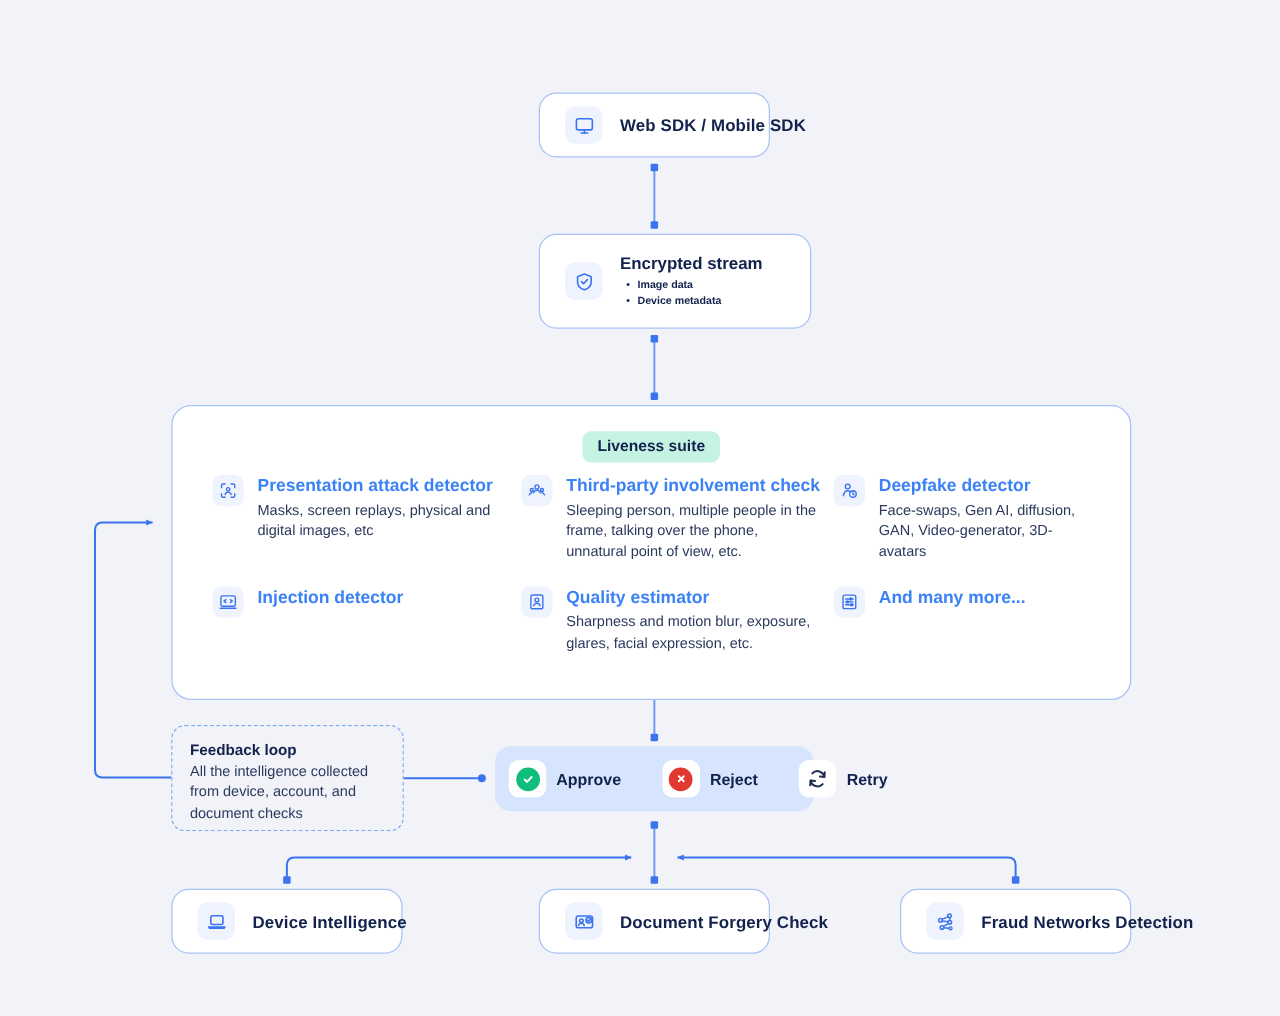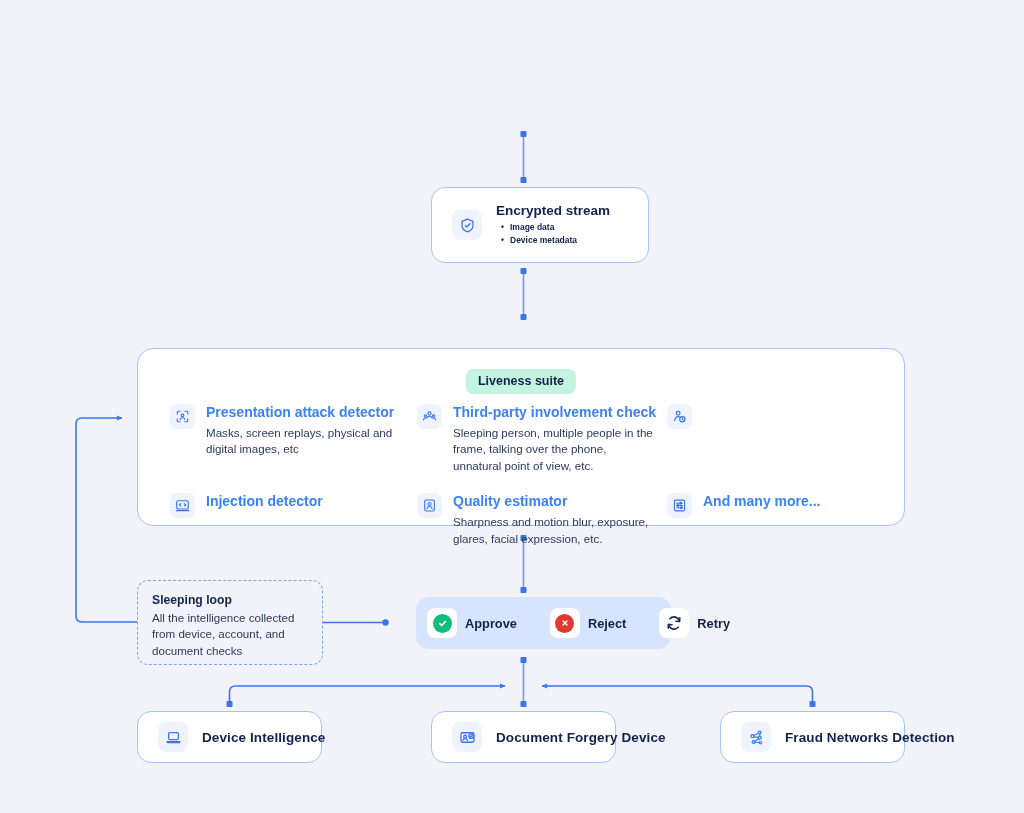--- a/index.html
+++ b/index.html
@@ -75,25 +75,24 @@
     content: "•";
     position: absolute;
     left: -9px;
     top: -0.5px;
   }
 
   
   #panel-liveness {
     position: absolute;
     left: 137px; top: 324px;
-    width: 768px; height: 178px;
+    width: 768px; height: 236px;
     background: #ffffff;
     border: 1.5px solid #a9c2f7;
     border-radius: 16px;
-    margin-top: 24px;
   }
 
   #liveness-badge {
     position: absolute;
     left: 50%; transform: translateX(-50%);
     top: 20px;
     background: #c4f3e2;
     color: #12224c;
     font-size: 12.5px;
     font-weight: 600;
@@ -130,21 +129,21 @@
     font-size: 11.6px;
     font-weight: 400;
     color: #2c3a5e;
     line-height: 1.42;
     max-width: 215px;
   }
 
   
   #decision-bar {
     position: absolute;
-    left: 416px; top: 597px;
+    left: 396px; top: 597px;
     width: 255px; height: 52px;
     background: #d6e4fd;
     border-radius: 13px;
     display: flex;
     align-items: center;
     padding: 0 11px;
     gap: 6px;
   }
   .decision-item { display: flex; align-items: center; gap: 8px; }
   .decision-item + .decision-item { margin-left: 27px; }
@@ -235,20 +234,30 @@
       <rect x="520.5" y="535" width="6" height="6" rx="1"></rect>
       <rect x="520.5" y="587" width="6" height="6" rx="1"></rect>
       <rect x="520.5" y="657" width="6" height="6" rx="1"></rect>
       <rect x="520.5" y="701" width="6" height="6" rx="1"></rect>
       <rect x="226.5" y="701" width="6" height="6" rx="1"></rect>
       <rect x="809.5" y="701" width="6" height="6" rx="1"></rect>
       <circle cx="385.5" cy="622.5" r="3.2"></circle>
     </g>
   </svg>
 
+  <div class="card" id="node-sdk">
+    <span class="chip">
+      <svg width="17" height="17" viewBox="0 0 20 20" fill="none" stroke="#3b74ee" stroke-width="1.5" stroke-linecap="round" stroke-linejoin="round">
+        <rect x="2.5" y="3.5" width="15" height="10.5" rx="1.8"></rect>
+        <line x1="10" y1="14" x2="10" y2="17"></line>
+        <line x1="6.8" y1="17" x2="13.2" y2="17"></line>
+      </svg>
+    </span>
+    <span class="card-label">Web SDK / Mobile SDK</span>
+  </div>
 
   <div class="card" id="node-stream">
     <span class="chip">
       <svg width="17" height="17" viewBox="0 0 20 20" fill="none" stroke="#3b74ee" stroke-width="1.5" stroke-linecap="round" stroke-linejoin="round">
         <path d="M10 2.6 L16.4 5.1 V10 C16.4 13.6 13.6 16.3 10 17.4
                  C6.4 16.3 3.6 13.6 3.6 10 V5.1 Z"></path>
         <path d="M7.3 9.8 L9.2 11.7 L12.8 7.9"></path>
       </svg>
     </span>
     <div class="stream-body">
@@ -302,20 +311,24 @@
 
       <div class="feature">
         <span class="chip">
           <svg width="15" height="15" viewBox="0 0 20 20" fill="none" stroke="#3b74ee" stroke-width="1.5" stroke-linecap="round" stroke-linejoin="round">
             <circle cx="8.2" cy="5.6" r="2.5"></circle>
             <path d="M3.6 15.4 C4.2 11.9 6 10.2 8.2 10.2 C9.1 10.2 9.9 10.5 10.6 11"></path>
             <circle cx="13.8" cy="13.6" r="3.5"></circle>
             <path d="M13.8 11.8 V13.6 L15.1 14.5"></path>
           </svg>
         </span>
+        <div class="feature-text">
+          <div class="feature-title">Deepfake detector</div>
+          <div class="feature-desc">Face-swaps, Gen AI, diffusion, GAN, Video-generator, 3D-avatars</div>
+        </div>
       </div>
 
       <div class="feature">
         <span class="chip">
           <svg width="15" height="15" viewBox="0 0 20 20" fill="none" stroke="#3b74ee" stroke-width="1.5" stroke-linecap="round" stroke-linejoin="round">
             <rect x="2.3" y="3.6" width="15.4" height="11" rx="1.8"></rect>
             <line x1="1.6" y1="16.8" x2="18.4" y2="16.8"></line>
             <path d="M7.6 7.6 L5.6 9.2 L7.6 10.8"></path>
             <path d="M12.4 7.6 L14.4 9.2 L12.4 10.8"></path>
           </svg>
@@ -354,21 +367,21 @@
         <div class="feature-text">
           <div class="feature-title">And many more...</div>
           <div class="feature-desc"></div>
         </div>
       </div>
 
     </div>
   </div>
 
   <div id="feedback-box">
-    <div id="feedback-title">Sleeping loop</div>
+    <div id="feedback-title">Feedback loop</div>
     <div id="feedback-desc">All the intelligence collected from device, account, and document checks</div>
   </div>
 
   <div id="decision-bar">
 
     <div class="decision-item">
       <span class="decision-badge">
         <span class="dot green">
           <svg width="11" height="11" viewBox="0 0 14 14" fill="none" stroke="#ffffff" stroke-width="2" stroke-linecap="round" stroke-linejoin="round">
             <path d="M3.4 7.2 L5.9 9.6 L10.6 4.6"></path>
@@ -417,21 +430,21 @@
   <div class="card" id="node-docforge">
     <span class="chip">
       <svg width="17" height="17" viewBox="0 0 20 20" fill="none" stroke="#3b74ee" stroke-width="1.5" stroke-linecap="round" stroke-linejoin="round">
         <rect x="2.3" y="4.4" width="15.4" height="11.2" rx="2"></rect>
         <circle cx="7.2" cy="9" r="1.7"></circle>
         <path d="M4.5 13.4 C5 11.9 6 11.3 7.2 11.3 C8.4 11.3 9.4 11.9 9.9 13.4"></path>
         <circle cx="14.2" cy="8.4" r="2.6"></circle>
         <path d="M13.1 8.5 L14 9.3 L15.4 7.6"></path>
       </svg>
     </span>
-    <span class="card-label">Document Forgery Device</span>
+    <span class="card-label">Document Forgery Check</span>
   </div>
 
   <div class="card" id="node-fraud">
     <span class="chip">
       <svg width="17" height="17" viewBox="0 0 20 20" fill="none" stroke="#3b74ee" stroke-width="1.4" stroke-linecap="round" stroke-linejoin="round">
         <circle cx="13.6" cy="4.2" r="1.7"></circle>
         <circle cx="5.1" cy="8.4" r="1.7"></circle>
         <circle cx="13.9" cy="10.4" r="1.7"></circle>
         <circle cx="6.6" cy="15.3" r="1.7"></circle>
         <circle cx="14.6" cy="16.1" r="1.4"></circle>

